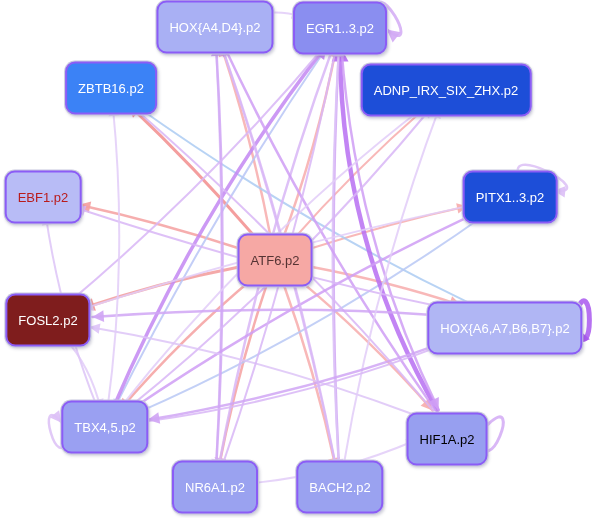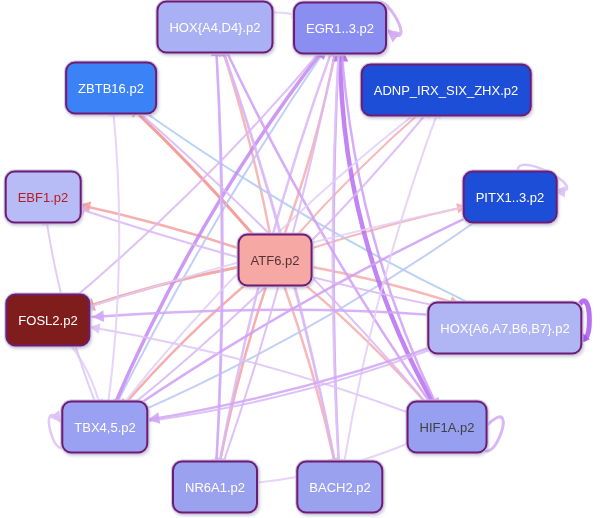--- a/index.html
+++ b/index.html
@@ -4,21 +4,21 @@
 <style>
   html,body{margin:0;padding:0;background:#ffffff;}
   body{width:611px;height:518px;font-family:"Liberation Sans",sans-serif;}
   #canvas{position:relative;width:611px;height:518px;overflow:hidden;background:#ffffff;}
   #edge-layer{position:absolute;left:0;top:0;width:611px;height:518px;}
   .node{
     position:absolute;
     transform:translate(-50%,-50%);
     padding:18px 11px;
     border-radius:10px;
-    border:2px solid #701a75;
+    border:2px solid #8b5cf6;
     box-shadow:0 0 0 1px #c8c8de, 1px 2px 3px rgba(70,70,110,.25);
     font-size:13px;
     white-space:nowrap;
     cursor:pointer;
     z-index:2;
     line-height:1;
   }
 </style>
 </head>
 <body>
@@ -148,21 +148,21 @@
   </div>
   <div class="node" style="left: 48px; top: 320px; background: #7f1d1d; color: rgb(255, 255, 255);">
     <span>FOSL2.p2</span>
   </div>
   <div class="node" style="left: 505px; top: 320px; background: rgb(176, 182, 244); color: rgb(255, 255, 255); margin-top: 8px;">
     <span>HOX{A6,A7,B6,B7}.p2</span>
   </div>
   <div class="node" style="left: 105px; top: 427px; background: rgb(154, 160, 242); color: rgb(255, 255, 255);">
     <span>TBX4,5.p2</span>
   </div>
-  <div class="node" style="left: 447px; top: 427px; background: rgb(151, 159, 240); color: #404040;">
+  <div class="node" style="left: 447px; top: 439px; background: rgb(151, 159, 240); color: #000000;">
     <span>HIF1A.p2</span>
   </div>
   <div class="node" style="left: 215px; top: 487px; background: rgb(154, 162, 240); color: rgb(255, 255, 255);">
     <span>NR6A1.p2</span>
   </div>
   <div class="node" style="left: 340px; top: 487px; background: rgb(154, 162, 240); color: rgb(255, 255, 255);">
     <span>BACH2.p2</span>
   </div>
 </div>
 

